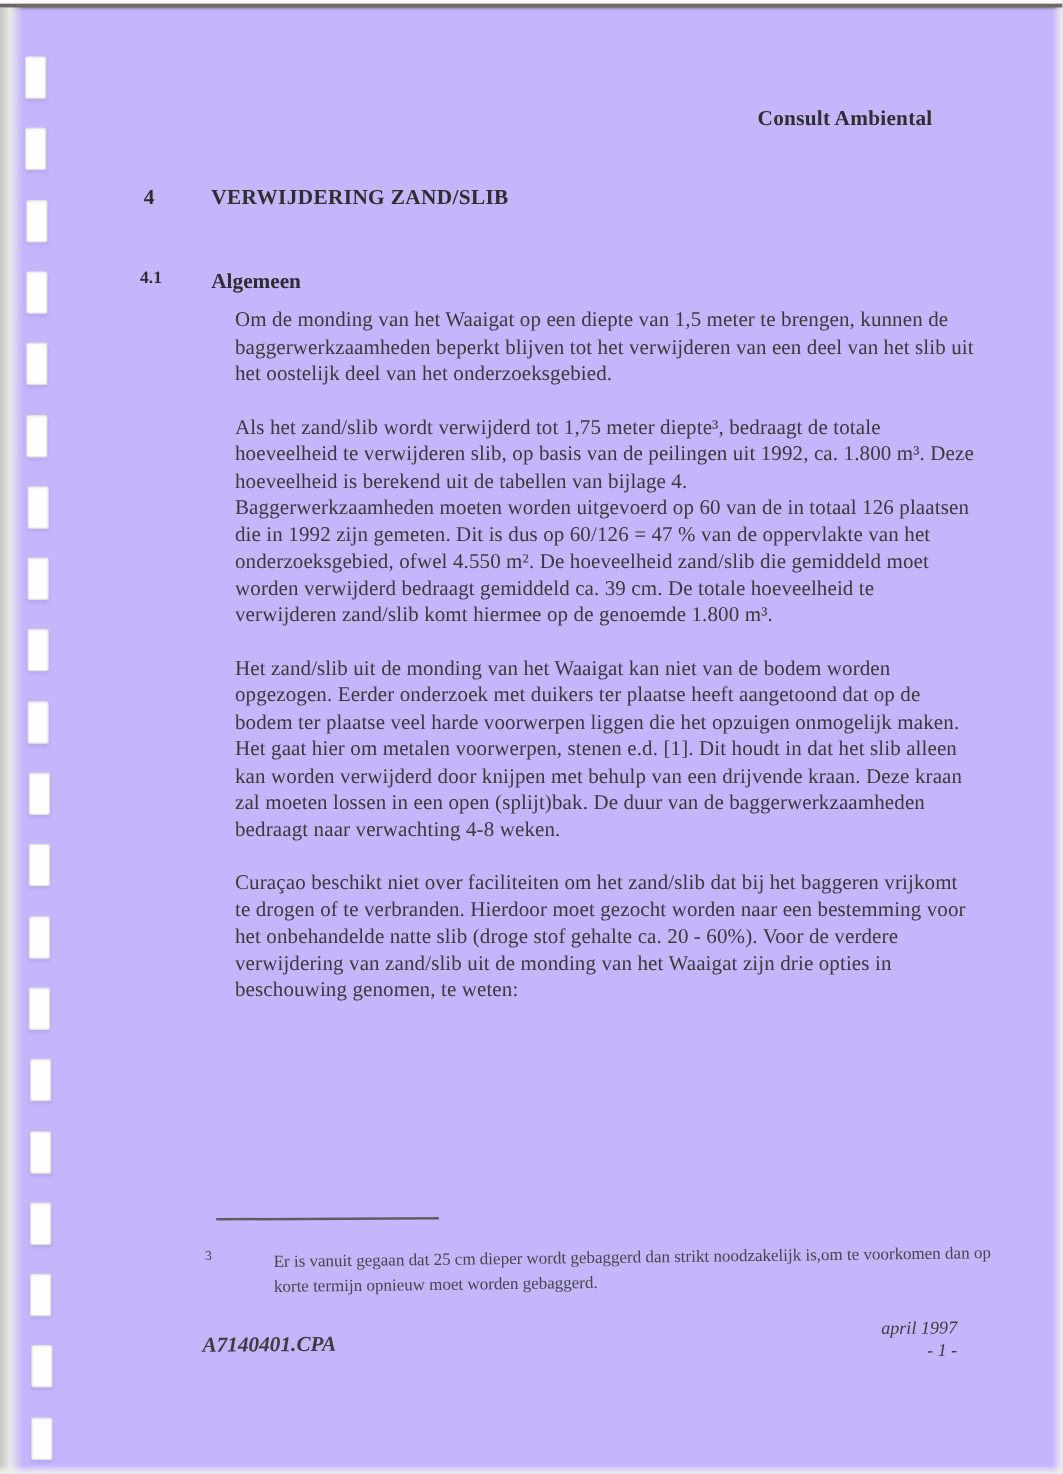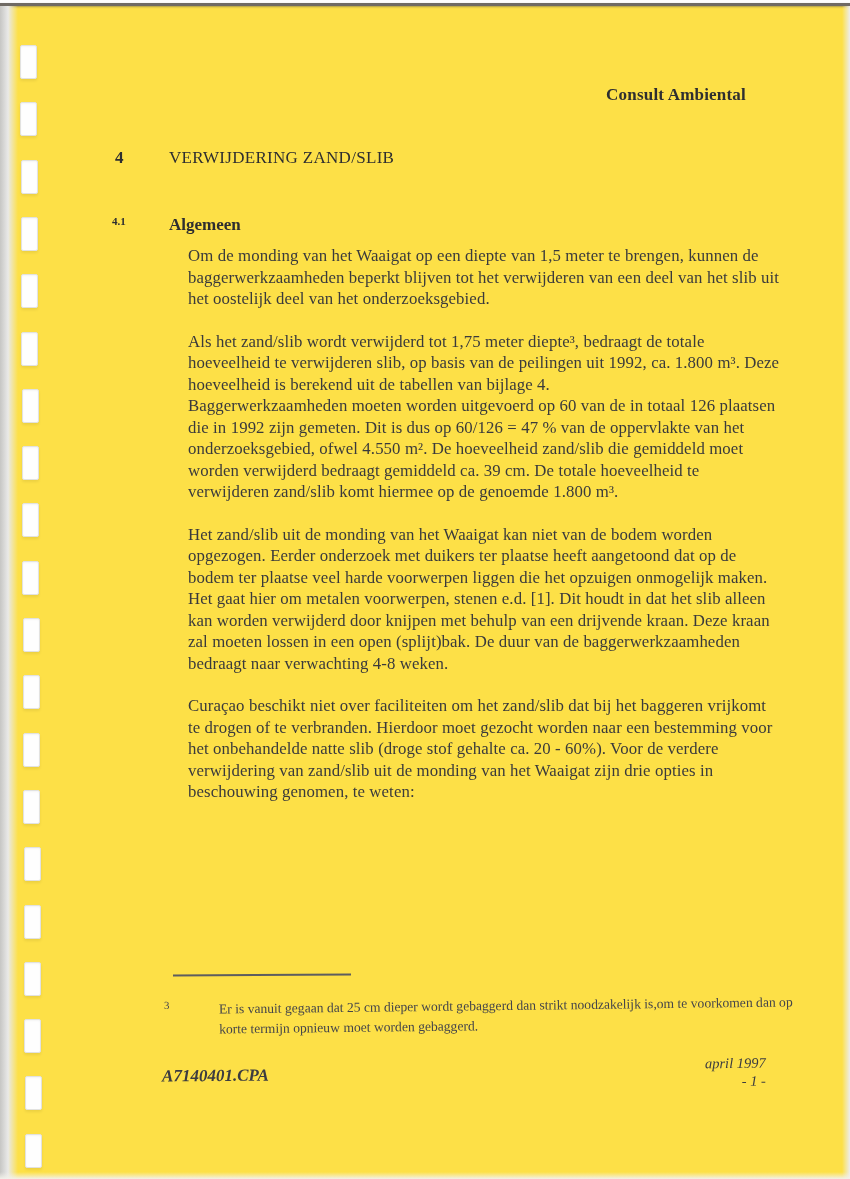--- a/index.html
+++ b/index.html
@@ -1,18 +1,18 @@
 <!DOCTYPE html>
 <html><head>
 <meta charset="utf-8">
 <style>
   html, body { margin:0; padding:0; background:#ffffff; }
   .scan {
     position:relative; width:850px; height:1179px;
-    background:#fde047; overflow:hidden;
+    background:#c4b5fd; overflow:hidden;
     font-family:"Liberation Serif", serif; color:#3a3a3c;
   }
   .white-top { position:absolute; top:0; left:0; right:0; height:3px; background:#fdfdfd; }
   .scan-top-line { position:absolute; top:3px; left:0; right:0; height:3px; background:#6f6a64; box-shadow:0 1px 2px rgba(90,85,80,.5); }
   .edge-left { position:absolute; top:6px; left:0; bottom:0; width:18px;
     background:linear-gradient(to right, #c6c6c4 0%, #e9e9e8 45%, rgba(248,248,247,0) 100%); }
   .edge-bottom { position:absolute; bottom:0; left:0; right:0; height:7px;
     background:linear-gradient(to top, #f2f1ea, rgba(248,248,247,0)); }
   .edge-right { position:absolute; top:6px; right:0; bottom:0; width:8px;
     background:linear-gradient(to left, #ededec, rgba(248,248,247,0)); }
@@ -21,22 +21,22 @@
     position:absolute; width:15px; height:32px;
     background:#fefefe; border:1px solid #e2e2e0; border-radius:2px;
     box-shadow:0 2px 3px rgba(0,0,0,.07), inset 0 1px 2px rgba(0,0,0,.04);
   }
 
   .company {
     position:absolute; top:85px; right:104px;
     font-size:17px; font-weight:bold; letter-spacing:.2px; color:#2e2e30;
   }
   .sec-num   { position:absolute; top:148px; left:115px; font-size:17px; font-weight:bold; color:#2e2e30; }
-  .sec-title { position:absolute; top:148px; left:169px; font-size:17px; font-weight:normal; letter-spacing:.3px; color:#2e2e30; }
-  .sub-num   { position:absolute; top:215px; left:112px; font-size:11px; font-weight:bold; color:#2e2e30; }
+  .sec-title { position:absolute; top:148px; left:169px; font-size:17px; font-weight:bold; letter-spacing:.3px; color:#2e2e30; }
+  .sub-num   { position:absolute; top:215px; left:112px; font-size:14px; font-weight:bold; color:#2e2e30; }
   .sub-title { position:absolute; top:215px; left:169px; font-size:17px; font-weight:bold; color:#2e2e30; }
 
   .body-text { position:absolute; top:245px; left:188px; width:592px; }
   .body-text p {
     margin:0 0 21px 0; font-size:16.8px; line-height:21.5px;
     white-space:pre-line; color:#3a3a3c; letter-spacing:.1px;
   }
 
   .fn-rule { position:absolute; top:974px; left:173px; width:178px; height:2px; background:#5d5d5f; transform:rotate(-0.3deg); }
   .fn-marker { position:absolute; top:999px; left:164px; font-size:11px; color:#4a4a4c; transform:rotate(-0.5deg); }

